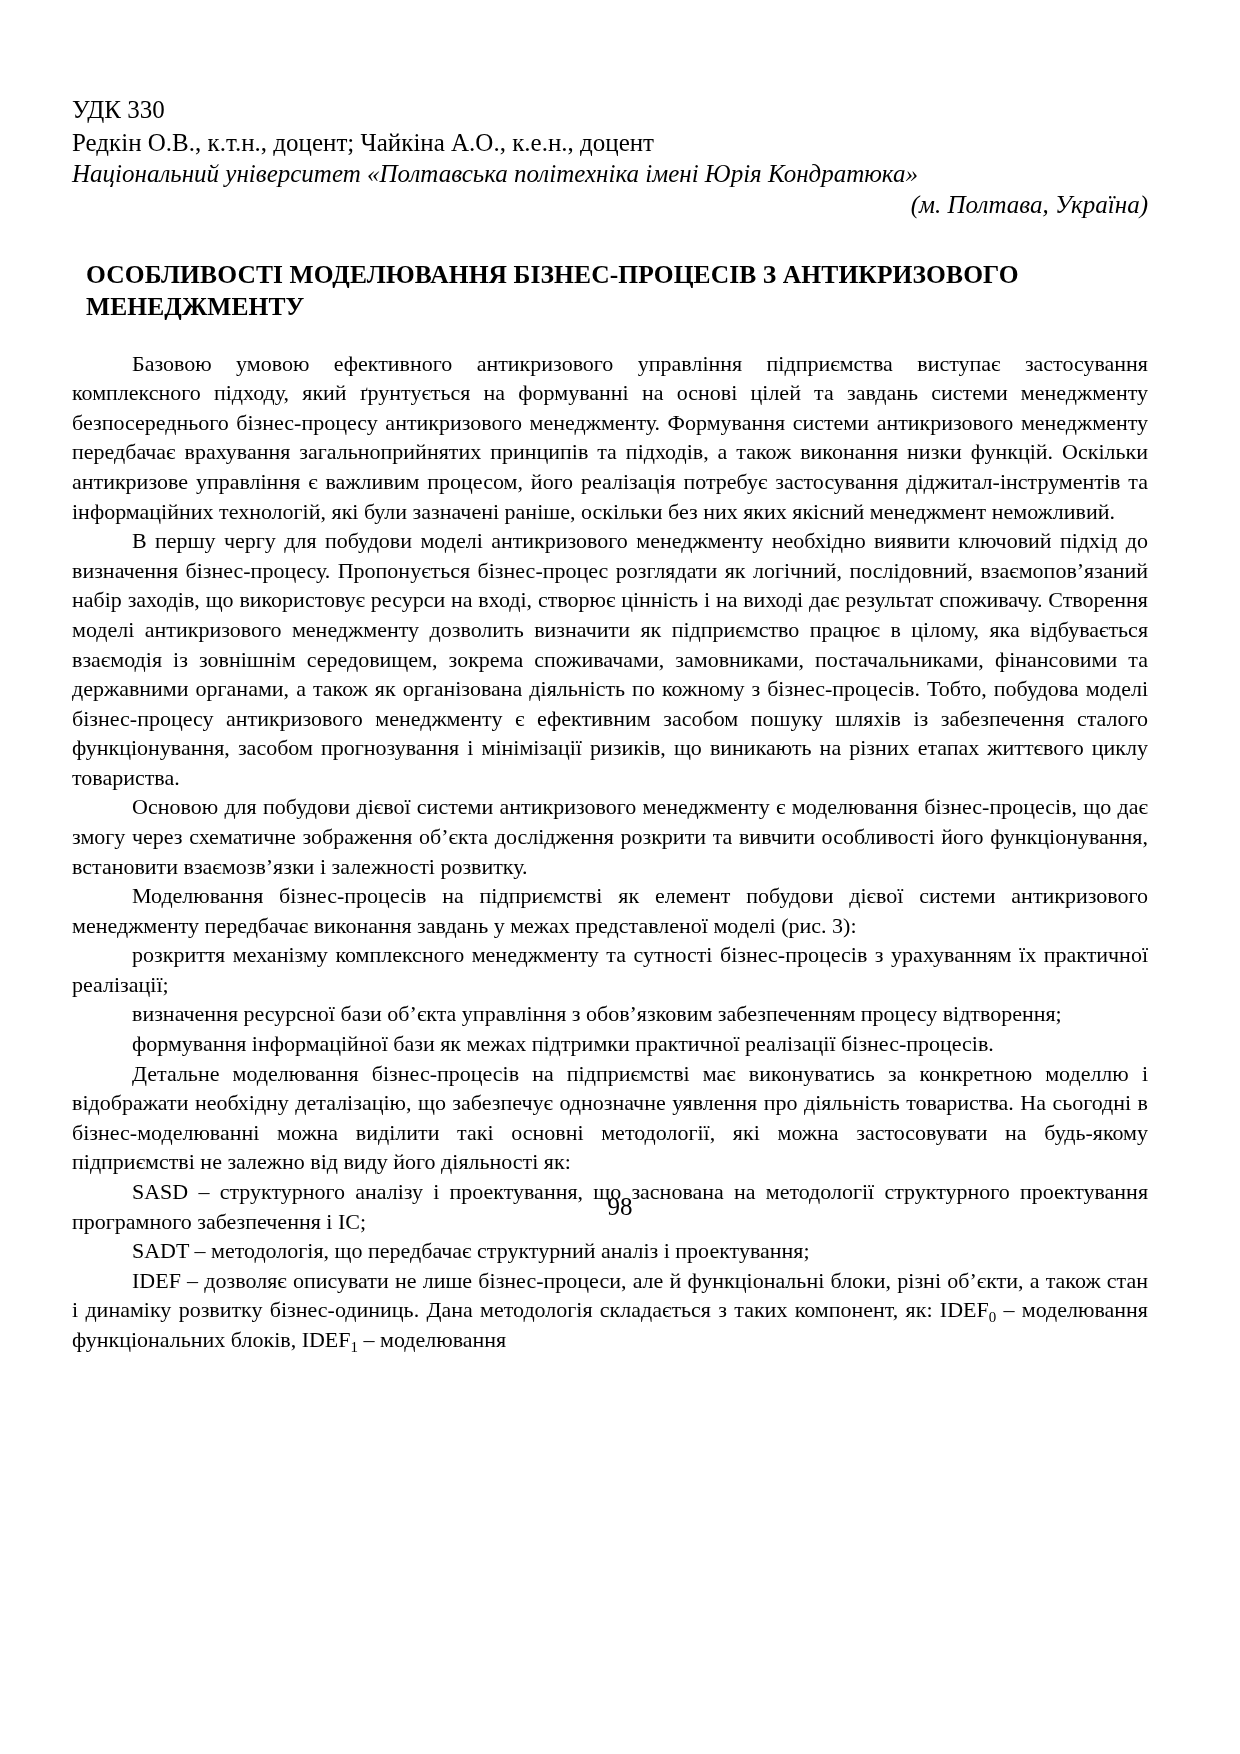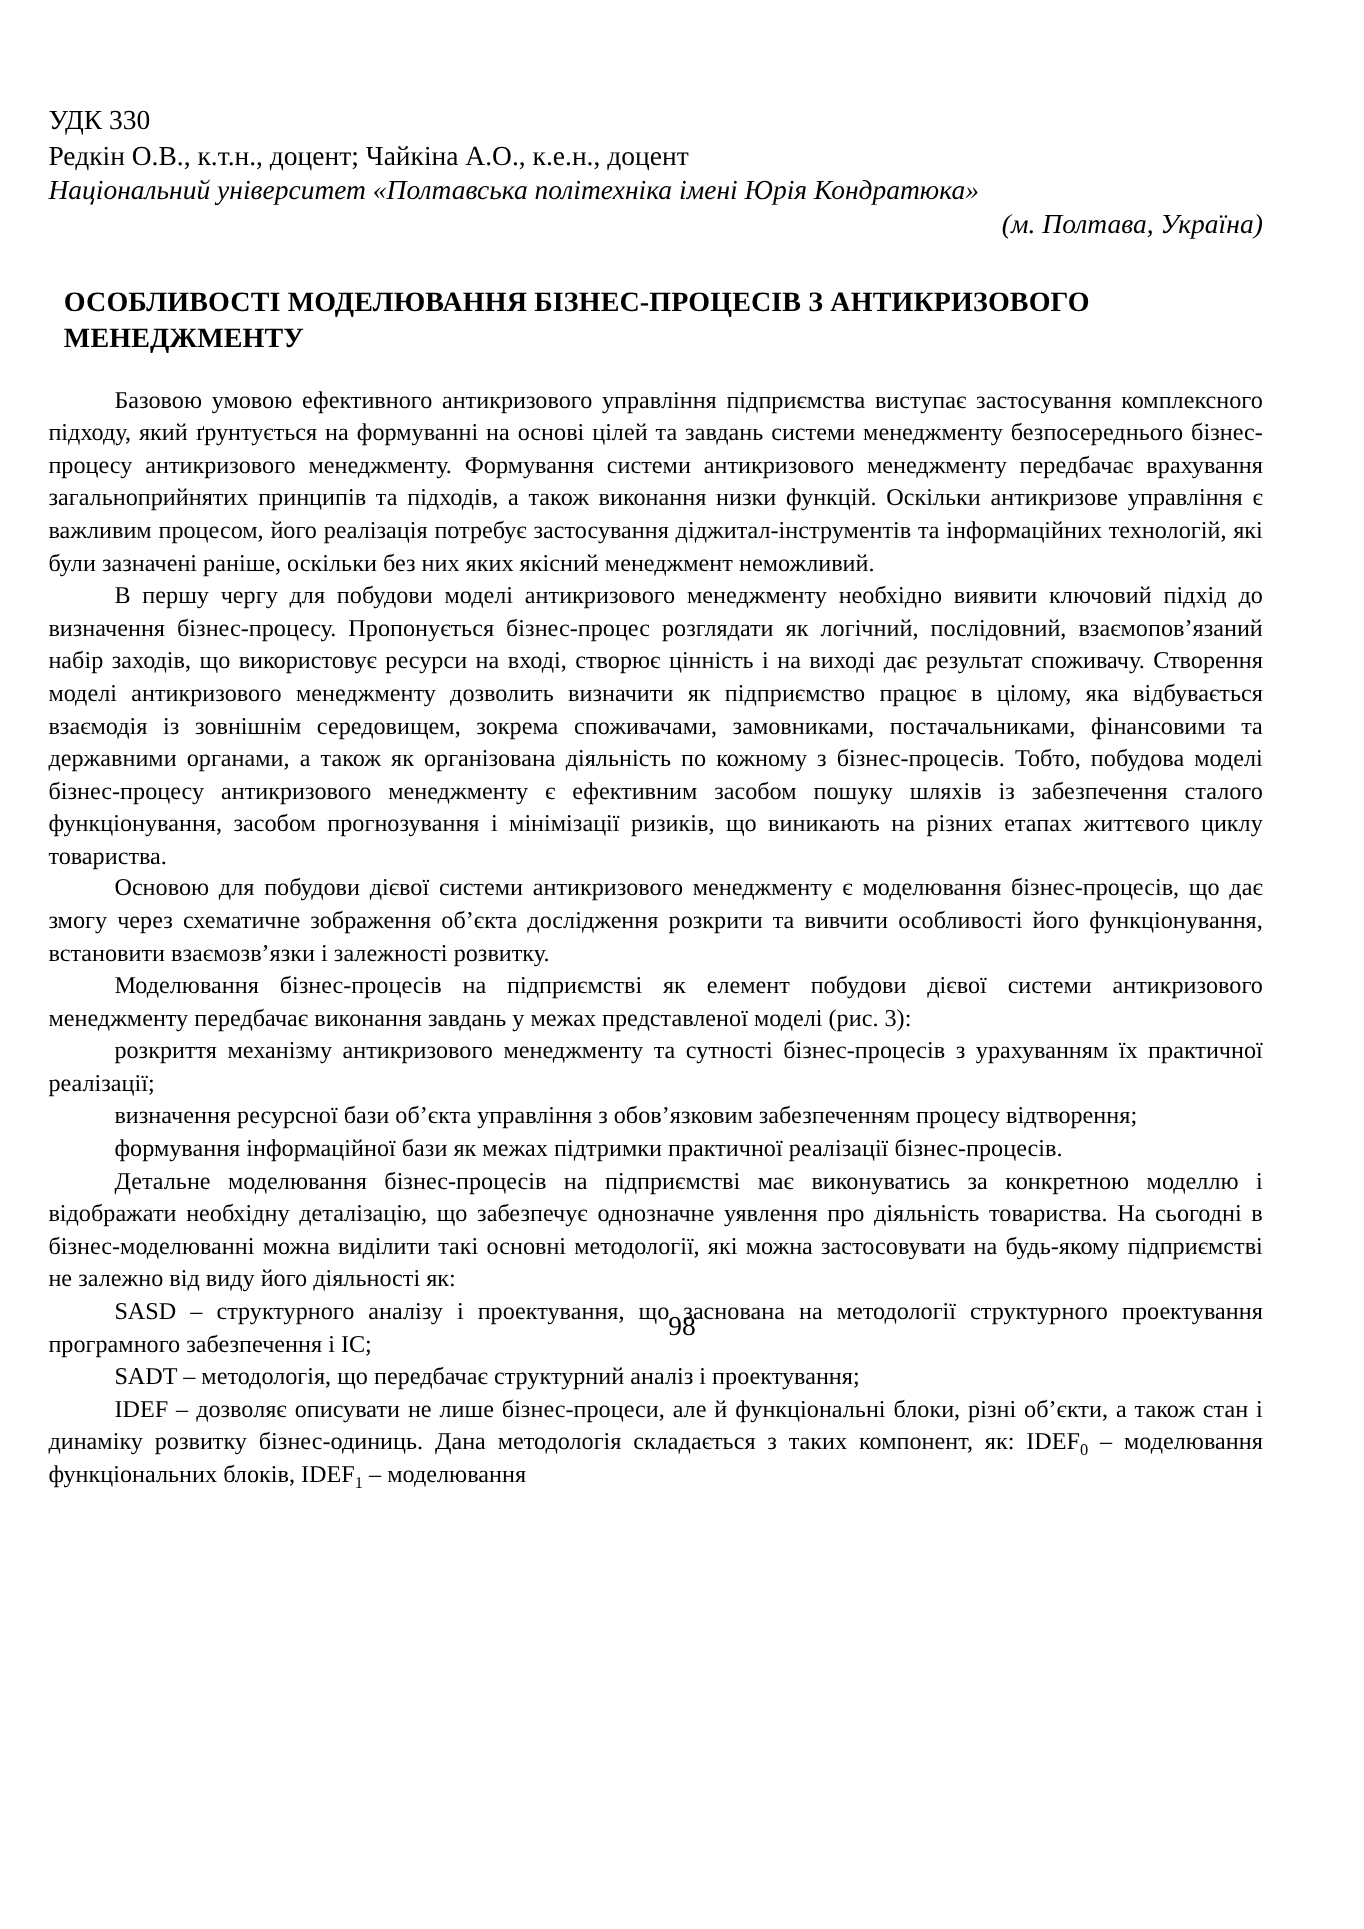--- a/index.html
+++ b/index.html
@@ -13,21 +13,21 @@
     height: 1754px;
     font-family: "Liberation Serif", "DejaVu Serif", serif;
     color: #000000;
     position: relative;
     overflow: hidden;
   }
   .page {
     box-sizing: border-box;
     width: 1240px;
     height: 1265px;
-    padding: 96px 92px 40px 44px;
+    padding: 96px 92px 40px 72px;
     position: relative;
   }
   .udk {
     font-size: 25px;
     line-height: 1.15;
     text-align: left;
     margin: 0 0 2px 0;
   }
   .authors {
     font-size: 25px;
@@ -96,21 +96,21 @@
 
   <div class="city">(м. Полтава, Україна)</div>
 
   <h1 class="title">ОСОБЛИВОСТІ МОДЕЛЮВАННЯ БІЗНЕС-ПРОЦЕСІВ З АНТИКРИЗОВОГО МЕНЕДЖМЕНТУ</h1>
 
   <div class="body-block">
     <p class="para">Базовою умовою ефективного антикризового управління підприємства виступає застосування комплексного підходу, який ґрунтується на формуванні на основі цілей та завдань системи менеджменту безпосереднього бізнес-процесу антикризового менеджменту. Формування системи антикризового менеджменту передбачає врахування загальноприйнятих принципів та підходів, а також виконання низки функцій. Оскільки антикризове управління є важливим процесом, його реалізація потребує застосування діджитал-інструментів та інформаційних технологій, які були зазначені раніше, оскільки без них яких якісний менеджмент неможливий.</p>
     <p class="para">В першу чергу для побудови моделі антикризового менеджменту необхідно виявити ключовий підхід до визначення бізнес-процесу. Пропонується бізнес-процес розглядати як логічний, послідовний, взаємопов’язаний набір заходів, що використовує ресурси на вході, створює цінність і на виході дає результат споживачу. Створення моделі антикризового менеджменту дозволить визначити як підприємство працює в цілому, яка відбувається взаємодія із зовнішнім середовищем, зокрема споживачами, замовниками, постачальниками, фінансовими та державними органами, а також як організована діяльність по кожному з бізнес-процесів. Тобто, побудова моделі бізнес-процесу антикризового менеджменту є ефективним засобом пошуку шляхів із забезпечення сталого функціонування, засобом прогнозування і мінімізації ризиків, що виникають на різних етапах життєвого циклу товариства.</p>
     <p class="para">Основою для побудови дієвої системи антикризового менеджменту є моделювання бізнес-процесів, що дає змогу через схематичне зображення об’єкта дослідження розкрити та вивчити особливості його функціонування, встановити взаємозв’язки і залежності розвитку.</p>
     <p class="para">Моделювання бізнес-процесів на підприємстві як елемент побудови дієвої системи антикризового менеджменту передбачає виконання завдань у межах представленої моделі (рис. 3):</p>
-    <p class="para">розкриття механізму антикризового менеджменту та сутності бізнес-процесів з урахуванням їх практичної реалізації;</p>
+    <p class="para">розкриття механізму комплексного менеджменту та сутності бізнес-процесів з урахуванням їх практичної реалізації;</p>
     <p class="para">визначення ресурсної бази об’єкта управління з обов’язковим забезпеченням процесу відтворення;</p>
     <p class="para">формування інформаційної бази як межах підтримки практичної реалізації бізнес-процесів.</p>
     <p class="para">Детальне моделювання бізнес-процесів на підприємстві має виконуватись за конкретною моделлю і відображати необхідну деталізацію, що забезпечує однозначне уявлення про діяльність товариства. На сьогодні в бізнес-моделюванні можна виділити такі основні методології, які можна застосовувати на будь-якому підприємстві не залежно від виду його діяльності як:</p>
     <p class="para">SASD – структурного аналізу і проектування, що заснована на методології структурного проектування програмного забезпечення і ІС;</p>
     <p class="para">SADT – методологія, що передбачає структурний аналіз і проектування;</p>
     <p class="para"><span>IDEF – дозволяє описувати не лише бізнес-процеси, але й функціональні блоки, різні об’єкти, а також стан і динаміку розвитку бізнес-одиниць. Дана методологія складається з таких компонент, як: IDEF</span><sub>0</sub><span> – моделювання функціональних блоків, IDEF</span><sub>1</sub><span> – моделювання</span></p>
   </div>
 
   <div class="pageno">98</div>
 

